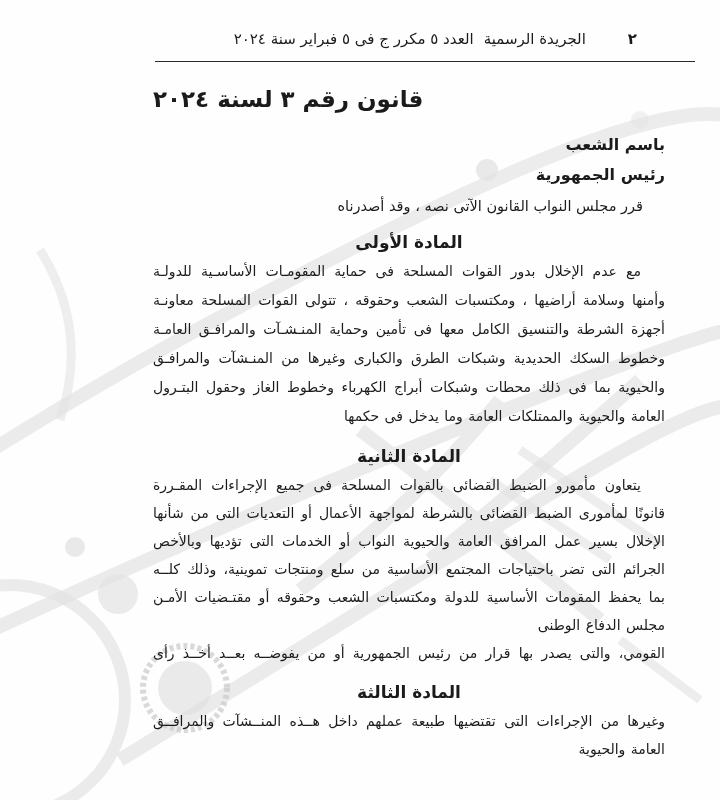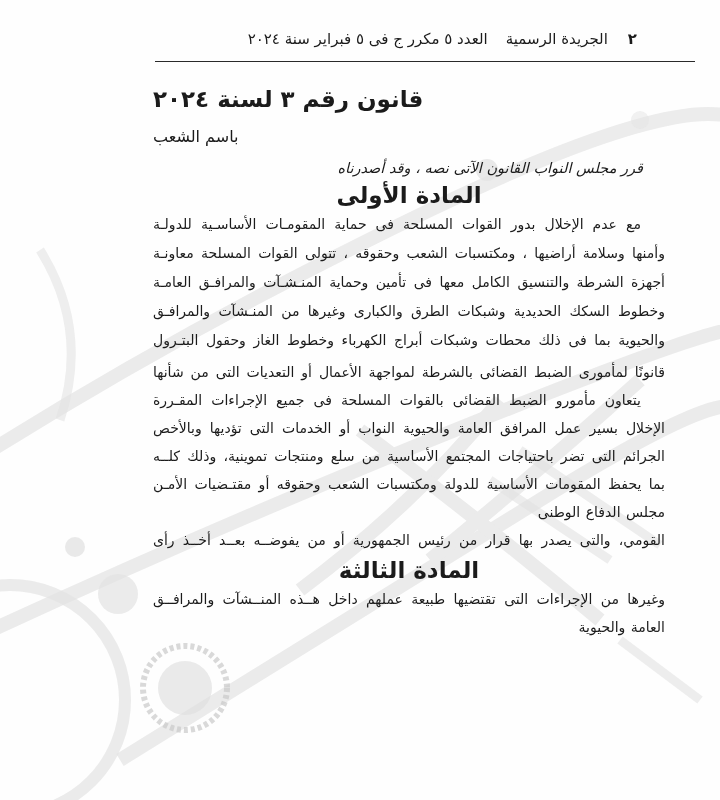--- a/index.html
+++ b/index.html
@@ -37,24 +37,24 @@
     padding-right: 0;
     z-index: 2;
     font-size: 15px;
   }
   .gz-header .pagenum {
     margin-right: 58px;
     font-weight: 700;
     font-size: 15px;
   }
   .gz-header .masthead {
-    margin-right: 20px;
+    margin-right: 42px;
   }
   .gz-header .issue {
-    margin-right: 18px;
+    margin-right: 10px;
   }
   .header-rule {
     position: absolute;
     top: 61px;
     left: 155px;
     width: 540px;
     height: 0;
     border-top: 1.6px solid #2a2a2a;
     z-index: 2;
   }
@@ -75,44 +75,43 @@
     letter-spacing: 0.5px;
   }
   .law-subtitle {
     margin-top: 13px;
     font-size: 16px;
     font-weight: 700;
     text-align: center;
     line-height: 22px;
   }
   .bism {
-    margin-top: 12px;
+    margin-top: 20px;
     font-size: 16px;
-    font-weight: 400;
-    text-align: left;
+    font-weight: 700;
+    text-align: right;
     line-height: 22px;
   }
   .president {
     margin-top: 8px;
     font-size: 16px;
     font-weight: 700;
     text-align: right;
     line-height: 22px;
   }
   .preamble {
     margin-top: 9px;
     font-size: 14.5px;
     text-align: right;
     padding-right: 22px;
     line-height: 22px;
-    font-style: italic;
   }
   .article-heading {
-    margin-top: 4px;
-    font-size: 23px;
+    margin-top: 13px;
+    font-size: 17px;
     font-weight: 700;
     text-align: center;
     line-height: 24px;
   }
   .article-body { margin-top: 3px; }
   .law-line {
     font-size: 14px;
     line-height: 29px;
     height: 29px;
     overflow: hidden;
@@ -167,37 +166,40 @@
   <div class="gz-header">
     <span class="pagenum">٢</span>
     <span class="masthead">الجريدة الرسمية</span>
     <span class="issue">العدد ٥ مكرر  ج  فى ٥ فبراير سنة ٢٠٢٤</span>
   </div>
   <div class="header-rule"></div>
 
   <div class="content">
     <div class="law-title">قانون رقم ٣ لسنة ٢٠٢٤</div>
     <div class="bism">باسم الشعب</div>
+    <div class="president">رئيس الجمهورية</div>
     <div class="preamble">قرر مجلس النواب القانون الآتى نصه ، وقد أصدرناه</div>
 
     <div class="article art1">
       <div class="article-heading">المادة الأولى</div>
       <div class="article-body">
           <div class="law-line first">مع عدم الإخلال بدور القوات المسلحة فى حماية المقومـات الأساسـية للدولـة</div>
           <div class="law-line">وأمنها وسلامة أراضيها ، ومكتسبات الشعب وحقوقه ، تتولى القوات المسلحة معاونـة</div>
           <div class="law-line">أجهزة الشرطة والتنسيق الكامل معها فى تأمين وحماية المنـشـآت والمرافـق العامـة</div>
           <div class="law-line">وخطوط السكك الحديدية وشبكات الطرق والكبارى وغيرها من المنـشآت والمرافـق</div>
           <div class="law-line">والحيوية بما فى ذلك محطات وشبكات أبراج الكهرباء وخطوط الغاز وحقول البتـرول</div>
+          <div class="law-line last">العامة والحيوية والممتلكات العامة وما يدخل فى حكمها</div>
         </div>
     </div>
 
     <div class="article art2">
+      <div class="article-heading">المادة الثانية</div>
       <div class="article-body">
+          <div class="law-line first">يتعاون مأمورو الضبط القضائى بالقوات المسلحة فى جميع الإجراءات المقـررة</div>
           <div class="law-line">قانونًا لمأمورى الضبط القضائى بالشرطة لمواجهة الأعمال أو التعديات التى من شأنها</div>
-          <div class="law-line first">يتعاون مأمورو الضبط القضائى بالقوات المسلحة فى جميع الإجراءات المقـررة</div>
           <div class="law-line">الإخلال بسير عمل المرافق العامة والحيوية النواب أو الخدمات التى تؤديها وبالأخص</div>
           <div class="law-line">الجرائم التى تضر باحتياجات المجتمع الأساسية من سلع ومنتجات تموينية، وذلك كلــه</div>
           <div class="law-line">بما يحفظ المقومات الأساسية للدولة ومكتسبات الشعب وحقوقه أو مقتـضيات الأمـن</div>
           <div class="law-line last">مجلس الدفاع الوطنى</div>
           <div class="law-line">القومي، والتى يصدر بها قرار من رئيس الجمهورية أو من يفوضــه بعــد أخــذ رأى</div>
         </div>
     </div>
 
     <div class="article art3">
       <div class="article-heading">المادة الثالثة</div>

